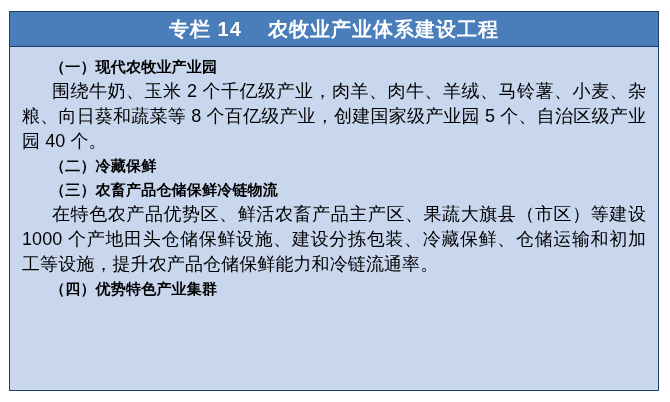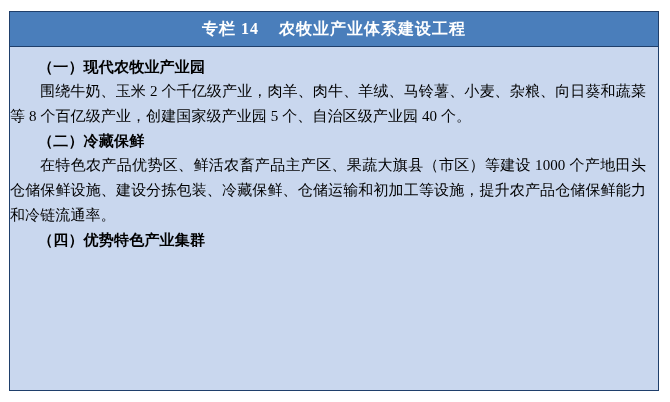--- a/index.html
+++ b/index.html
@@ -31,45 +31,45 @@
     background: #4a7ebb;
     color: #ffffff;
     height: 34px;
     min-height: 34px;
     display: flex;
     align-items: center;
     justify-content: center;
     border-bottom: 1px solid #1f3f6b;
   }
   .title-text {
-    font-family: Liberation Serif, serif;
+    font-family: Liberation Sans, sans-serif;
     font-weight: bold;
-    font-size: 16px;
+    font-size: 20px;
     letter-spacing: 1px;
     white-space: pre;
   }
   .body {
     flex: 1;
-    padding: 8px 12px 6px 0;
+    padding: 8px 12px 6px 12px;
     box-sizing: border-box;
     background: #c9d7ee;
   }
   .sec-head {
     font-family: "DejaVu Serif", serif;
     font-weight: bold;
     font-size: 15px;
     color: #000000;
     text-indent: 28px;
     line-height: 24px;
     margin: 0;
     letter-spacing: 0.2px;
   }
   .para {
-    font-family: Liberation Serif, serif;
-    font-size: 15px;
+    font-family: Liberation Sans, sans-serif;
+    font-size: 18px;
     color: #000000;
     text-indent: 30px;
     line-height: 25px;
     margin: 0;
     text-align: justify;
     text-justify: inter-ideograph;
     letter-spacing: 0.1px;
   }
 </style>
 </head>
@@ -82,19 +82,20 @@
       <span class="title-text">专栏 14    农牧业产业体系建设工程</span>
     </div>
 
     <div class="body">
 
       <p class="sec-head">（一）现代农牧业产业园</p>
       <p class="para">围绕牛奶、玉米 2 个千亿级产业，肉羊、肉牛、羊绒、马铃薯、小麦、杂粮、向日葵和蔬菜等 8 个百亿级产业，创建国家级产业园 5 个、自治区级产业园 40 个。</p>
 
       <p class="sec-head">（二）冷藏保鲜</p>
 
+      <p class="sec-head">（三）农畜产品仓储保鲜冷链物流</p>
       <p class="para">在特色农产品优势区、鲜活农畜产品主产区、果蔬大旗县（市区）等建设 1000 个产地田头仓储保鲜设施、建设分拣包装、冷藏保鲜、仓储运输和初加工等设施，提升农产品仓储保鲜能力和冷链流通率。</p>
 
       <p class="sec-head">（四）优势特色产业集群</p>
 
     </div>
   </div>
 </div>
 
 </body></html>

